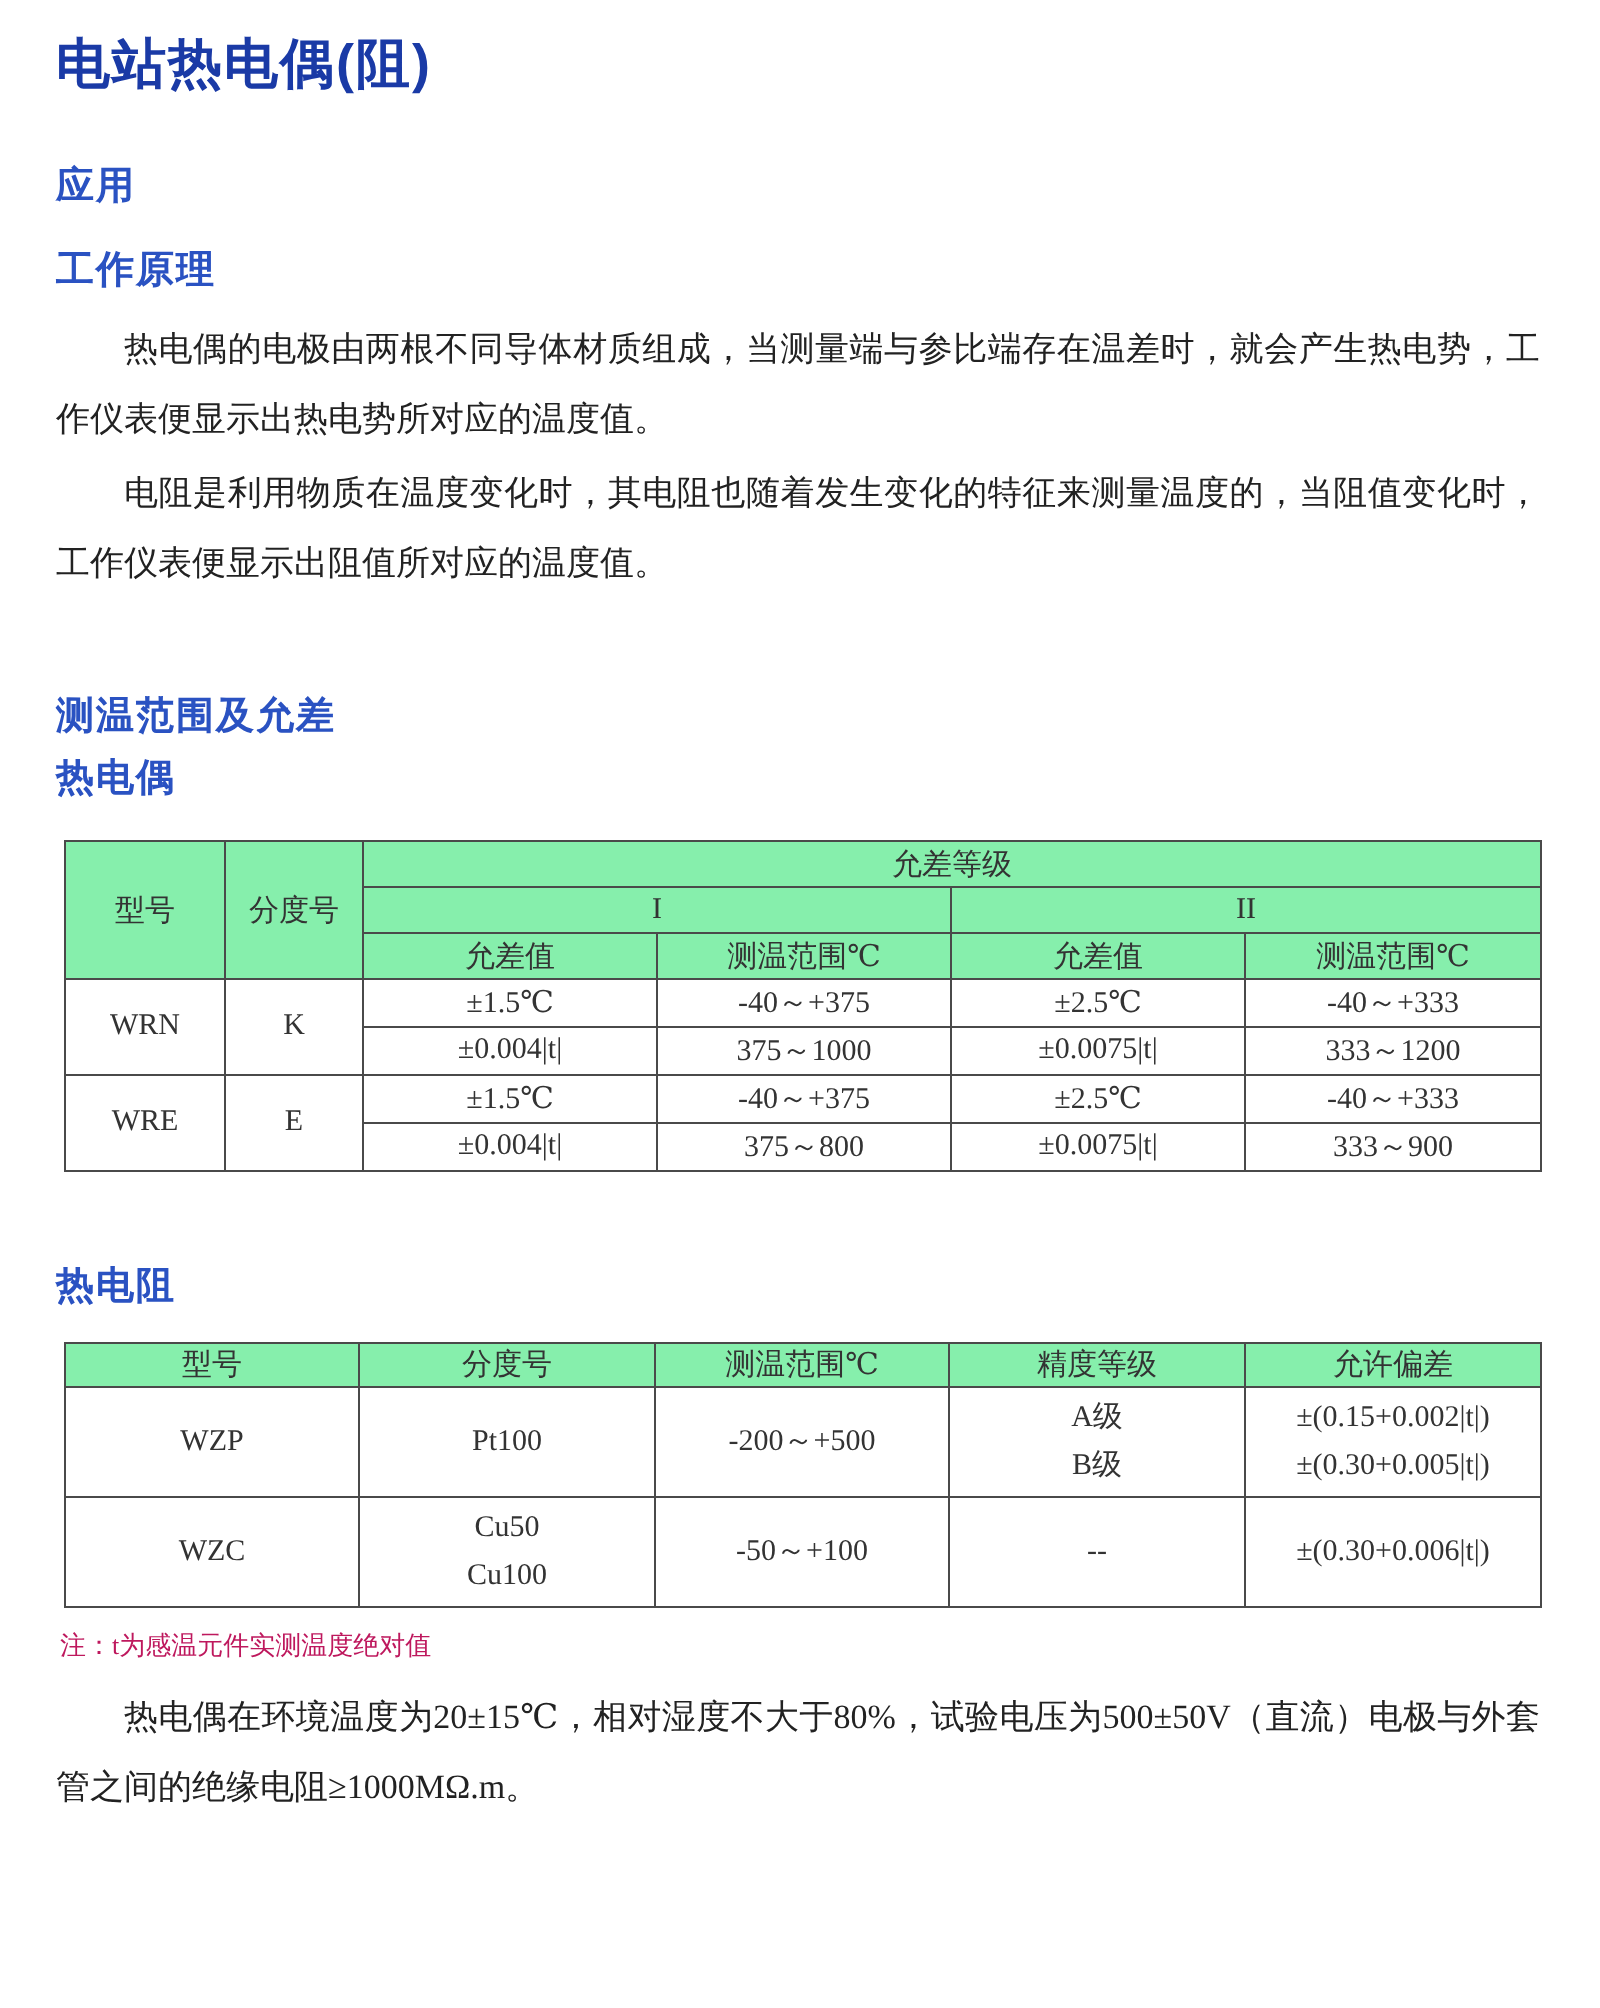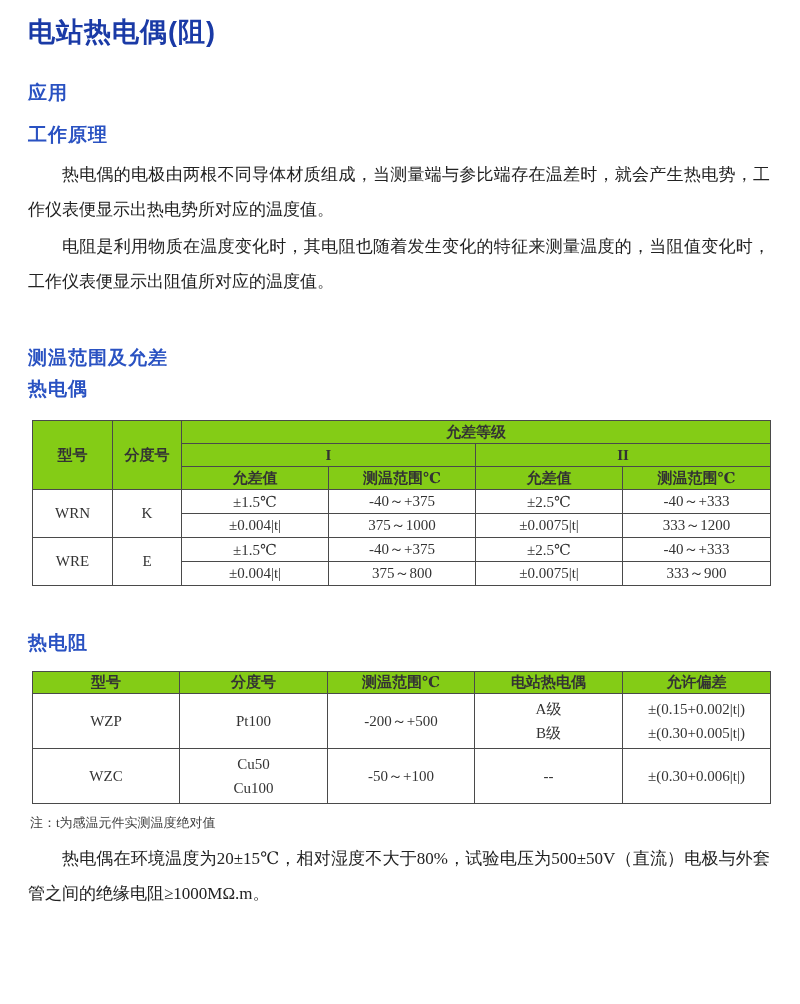--- a/index.html
+++ b/index.html
@@ -62,29 +62,29 @@
   .tbl-rtd { margin-top: 15px; }
   th, td {
     border: 1px solid #4a4a4a;
     text-align: center;
     vertical-align: middle;
     font-size: 15px;
     font-weight: normal;
     color: #333333;
     padding: 0 2px;
   }
-  thead th { background: #84cc16; font-weight: bold; }
+  thead th { background: #86efac; }
   .tc-head th { height: 22px; }
   .tc-body td { height: 23px; }
   .rtd-head th { height: 21px; }
   .rtd-body td { height: 54px; }
   .cell-line { line-height: 24px; }
   .note-text {
     font-size: 13px;
-    color: #404040;
+    color: #be185d;
     margin: 10px 0 0 2px;
   }
 </style>
 </head>
 <body>
 
 <div class="page">
 
   <h1 class="doc-title">电站热电偶(阻)</h1>
 
@@ -163,21 +163,21 @@
         <col style="width:148px">
         <col style="width:147px">
       <col style="width:148px">
         <col style="width:148px">
     </colgroup>
     <thead>
       <tr class="rtd-head">
         <th>型号</th>
         <th>分度号</th>
         <th>测温范围℃</th>
-        <th>电站热电偶</th>
+        <th>精度等级</th>
         <th>允许偏差</th>
       </tr>
     </thead>
     <tbody>
       <tr class="rtd-body">
         <td>
           <div class="cell-line">WZP</div>
         </td>
         <td>
           <div class="cell-line">Pt100</div>

